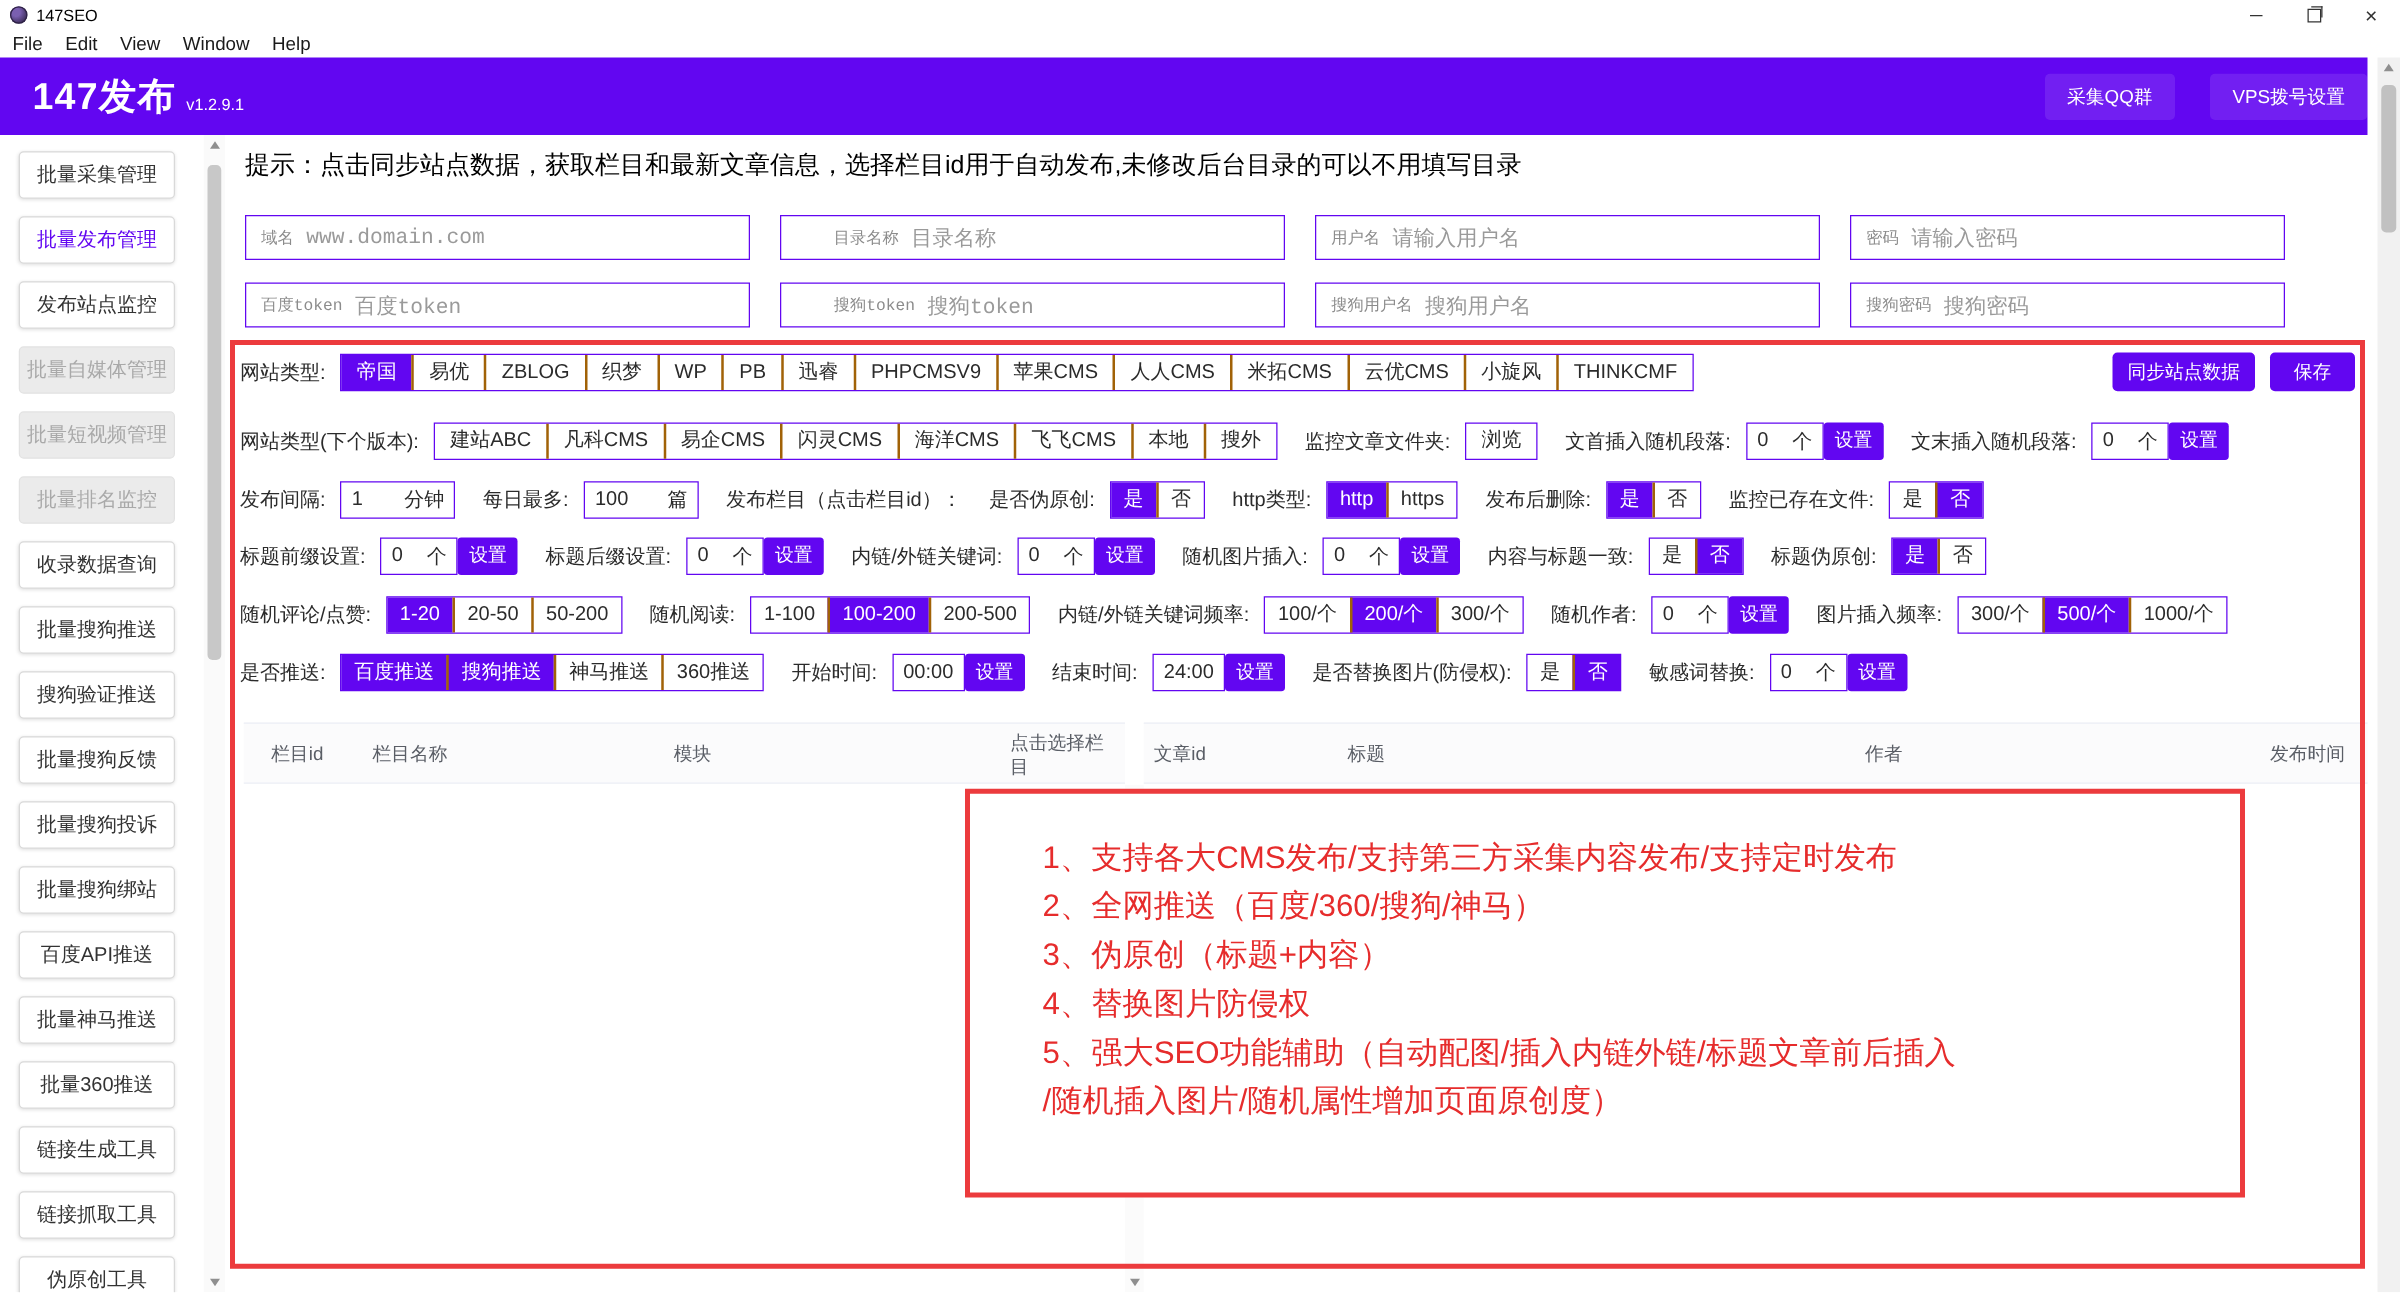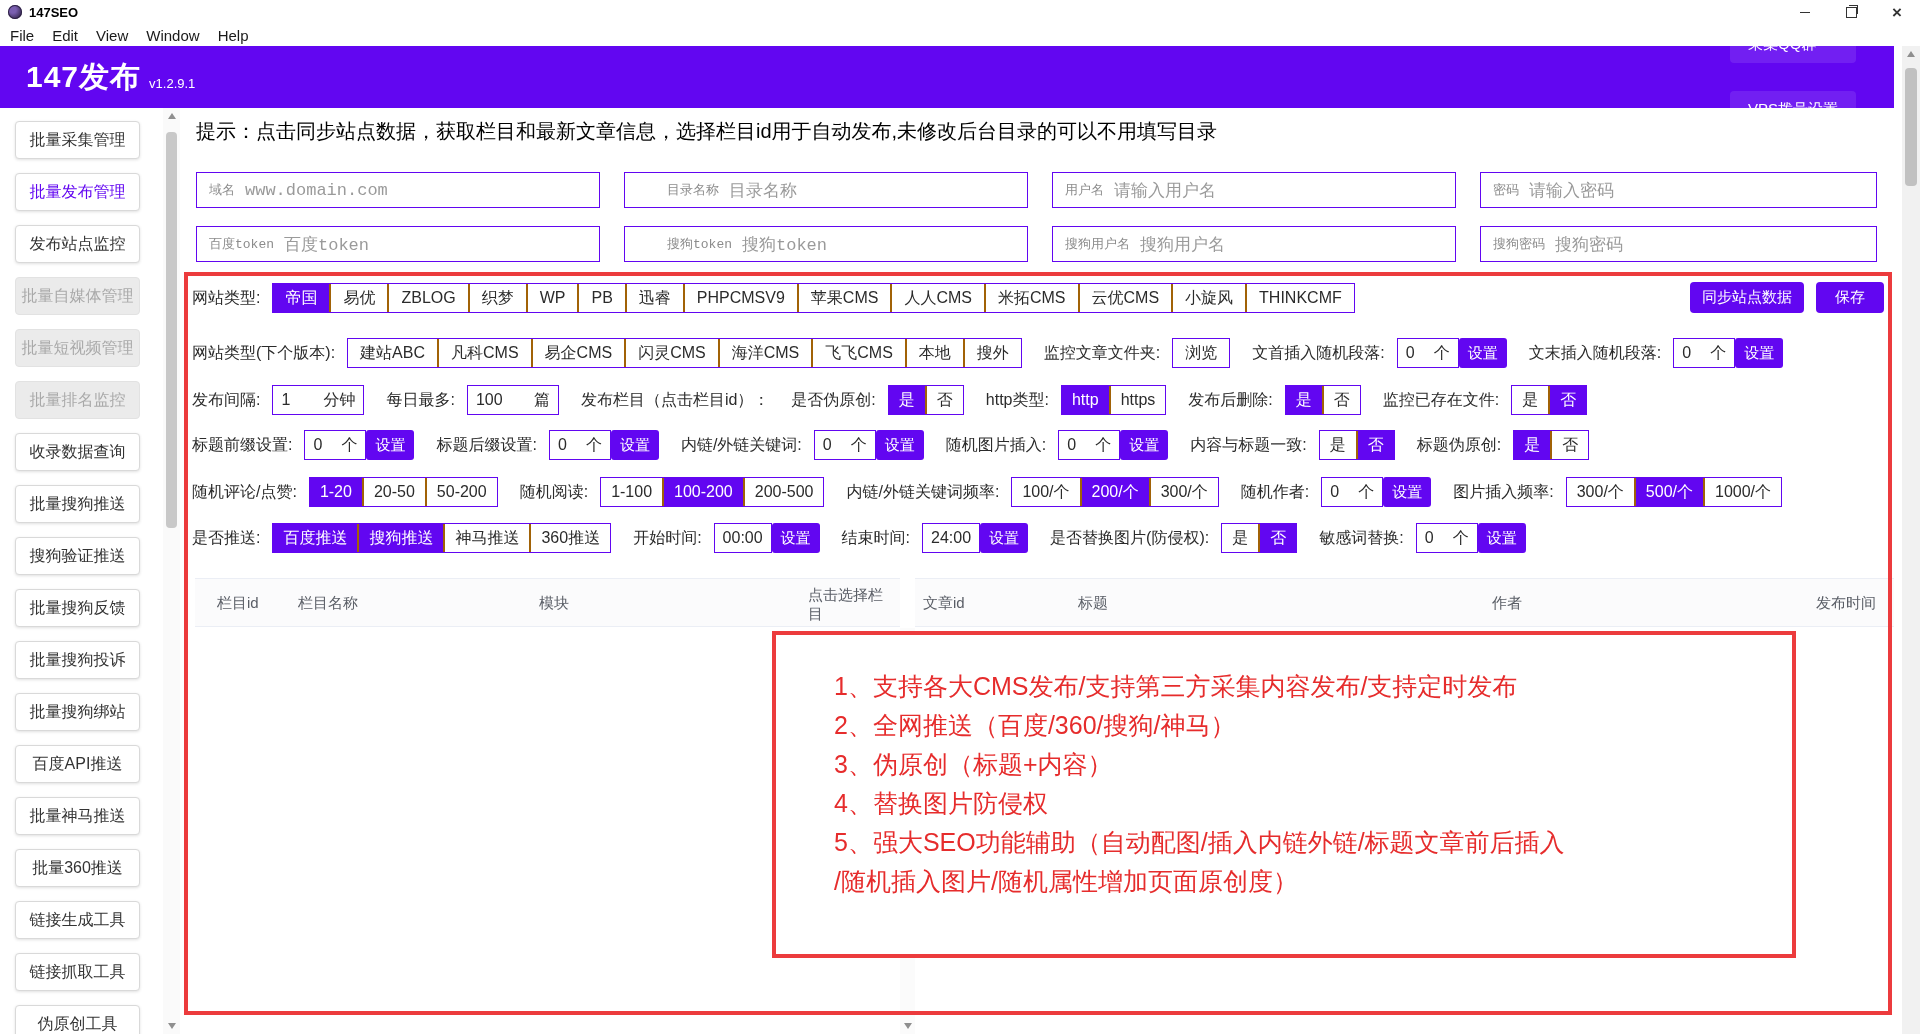--- a/index.html
+++ b/index.html
@@ -1,21 +1,21 @@
 <!DOCTYPE html>
 <html><head>
 <meta charset="utf-8">
 <style>
   html,body{margin:0;padding:0;background:#fff;}
   #app{position:relative;width:1920px;height:1034px;overflow:hidden;background:#fff;
        font-family:"Liberation Sans",sans-serif;color:#222;}
 
   
   .titlebar{position:absolute;left:0;top:0;width:1920px;height:24px;background:#fff;
-            display:flex;align-items:center;font-weight:bold;}
+            display:flex;align-items:center;}
   .app-icon{width:14px;height:14px;border-radius:50%;margin-left:8px;
             background:radial-gradient(circle at 35% 35%, #7a5fb0 0 25%, #40305e 70%);
             box-shadow:inset 0 0 0 1px #2e2244;}
   .app-title{font-size:13px;margin-left:7px;color:#000;}
   .win-controls{margin-left:auto;display:flex;height:24px;}
   .win-btn{width:46px;height:24px;display:flex;align-items:center;justify-content:center;color:#333;}
   .glyph-min{width:10px;height:1px;background:#333;display:inline-block;}
   .glyph-max{width:9px;height:9px;border:1px solid #333;display:inline-block;position:relative;background:#fff;}
   .glyph-max::before{content:"";position:absolute;left:2px;top:-3px;width:8px;height:8px;border:1px solid #333;border-bottom:none;border-left:none;}
   .win-btn.close{font-size:17px;line-height:17px;}
@@ -23,21 +23,21 @@
   
   .menubar{position:absolute;left:0;top:24px;width:1920px;height:22px;display:flex;align-items:center;
            padding-left:10px;box-sizing:border-box;}
   .menu-item{font-size:15px;color:#1a1a1a;margin-right:18px;}
 
   
   .appheader{position:absolute;left:0;top:46px;width:1894px;height:62px;background:#6206f1;
              display:flex;align-items:center;}
   .brand{color:#fff;font-size:30px;font-weight:bold;margin-left:26px;letter-spacing:1px;}
   .version{color:#fff;font-size:13px;margin-left:8px;margin-top:12px;}
-  .header-actions{margin-left:auto;display:flex;gap:28px;margin-right:38px;flex-direction:column;}
+  .header-actions{margin-left:auto;display:flex;gap:28px;}
   .hbtn{color:#fff;font-size:15px;padding:9px 18px;background:rgba(255,255,255,0.10);border-radius:4px;}
 
   
   .sidebar{position:absolute;left:0;top:108px;width:164px;height:926px;overflow:hidden;
            padding-top:13px;box-sizing:border-box;background:#fff;}
   .sb-item{width:125px;height:38px;margin:0 0 14px 15px;display:flex;align-items:center;justify-content:center;
            background:#fff;border:1px solid #d9d9d9;border-radius:4px;font-size:16px;color:#333;
            box-shadow:0 1px 3px rgba(0,0,0,0.12);box-sizing:border-box;}
   .sb-item.active{color:#6206f1;}
   .sb-item.disabled{background:#ebebeb;color:#a9a9a9;border-color:#e2e2e2;box-shadow:none;}
@@ -59,21 +59,21 @@
   .tip{position:absolute;left:196px;top:118px;font-size:20px;color:#000;}
 
   
   .inp-row{position:absolute;left:0;width:1920px;}
   .inp-row.row1{top:172px;} .inp-row.row2{top:226px;}
   .inp{position:absolute;height:36px;border:1px solid #6206f1;display:flex;align-items:center;
        padding:0 12px;gap:10px;box-sizing:border-box;background:#fff;font-family:Liberation Mono, monospace;}
   .inp:nth-of-type(1){left:196px;width:404px;}
   .inp:nth-of-type(2){left:624px;width:404px;padding-left:42px;}
   .inp:nth-of-type(3){left:1052px;width:404px;}
-  .inp:nth-of-type(4){left:1480px;width:397px;}
+  .inp:nth-of-type(4){left:1480px;width:348px;}
   .inp-label{font-size:13px;color:#8c8c8c;white-space:nowrap;}
   .inp-ph{font-size:17px;color:#9a9a9a;white-space:nowrap;}
 
   
   .set-row{position:absolute;left:192px;display:flex;align-items:center;gap:12px;white-space:nowrap;}
   .lab{font-size:16px;color:#2b2b2b;}
   .lab.gap{margin-left:10px;}
   .tabs,.tog{display:inline-flex;border:1px solid #6206f1;height:30px;box-sizing:border-box;background:#fff;}
   .tabs .opt{padding:0 12px;} .tog .opt{padding:0 10px;}
   .opt{line-height:28px;font-size:16px;color:#2b2b2b;border-left:2px solid #a16207;}

